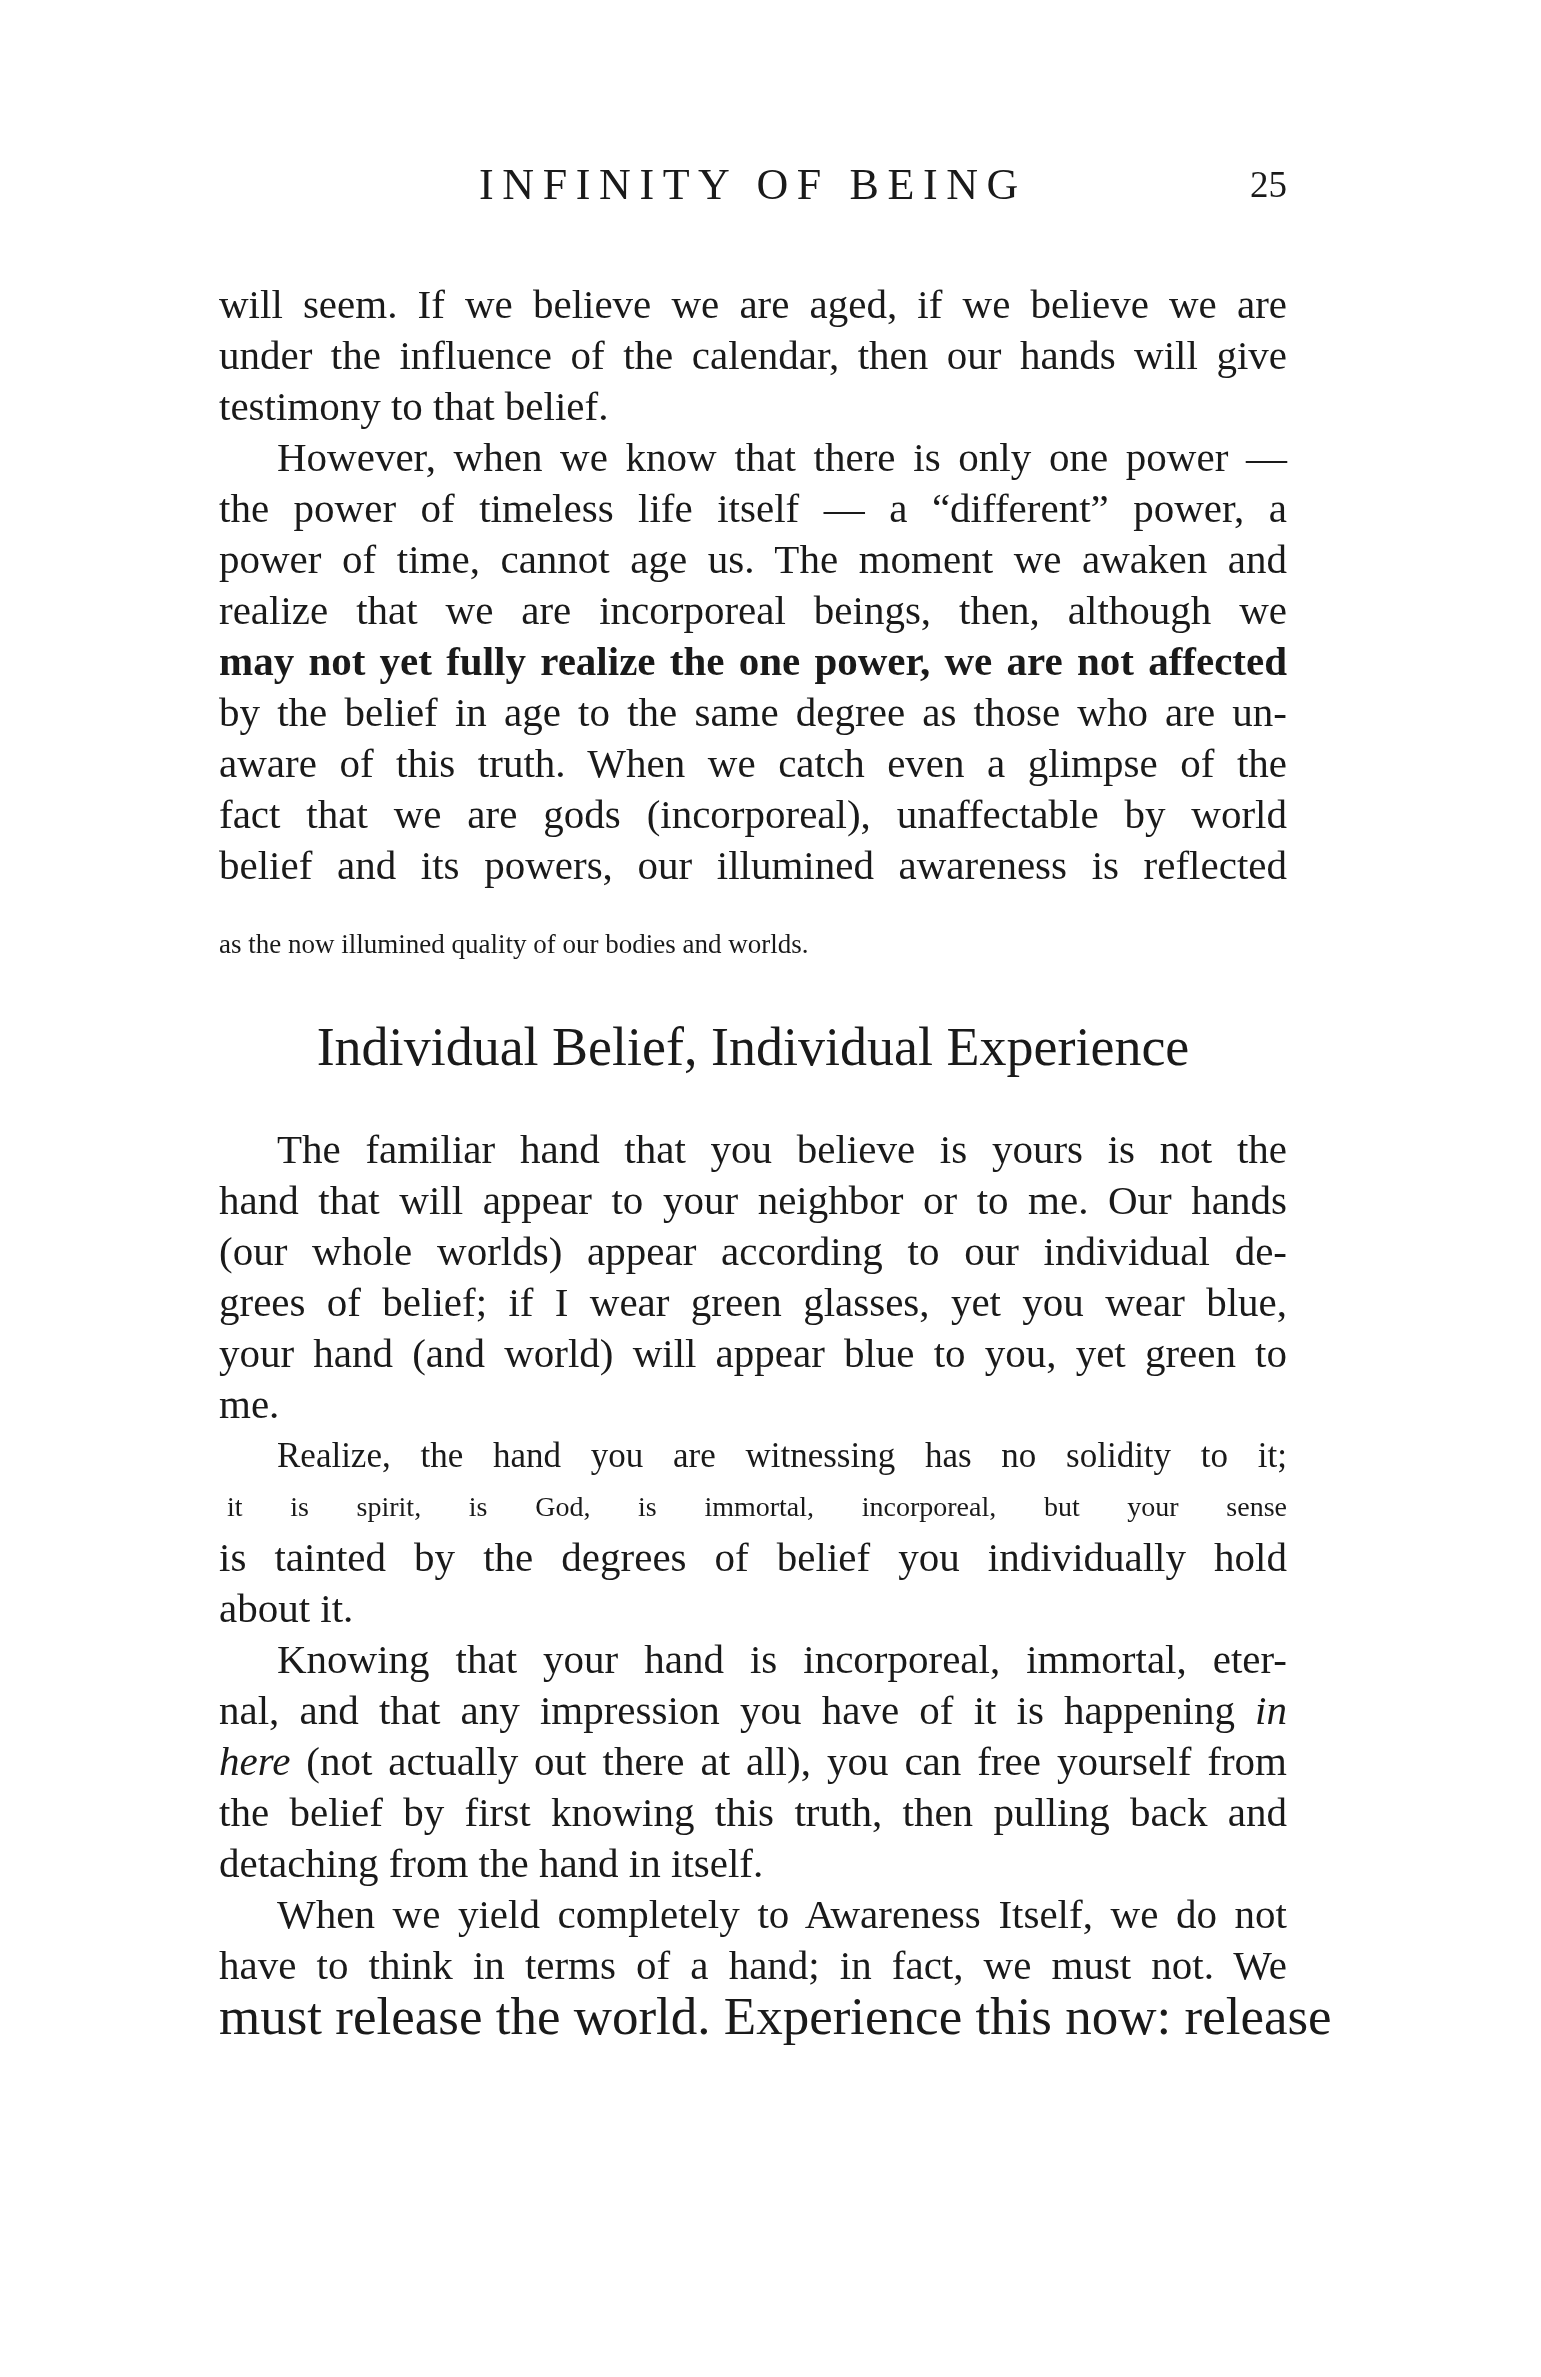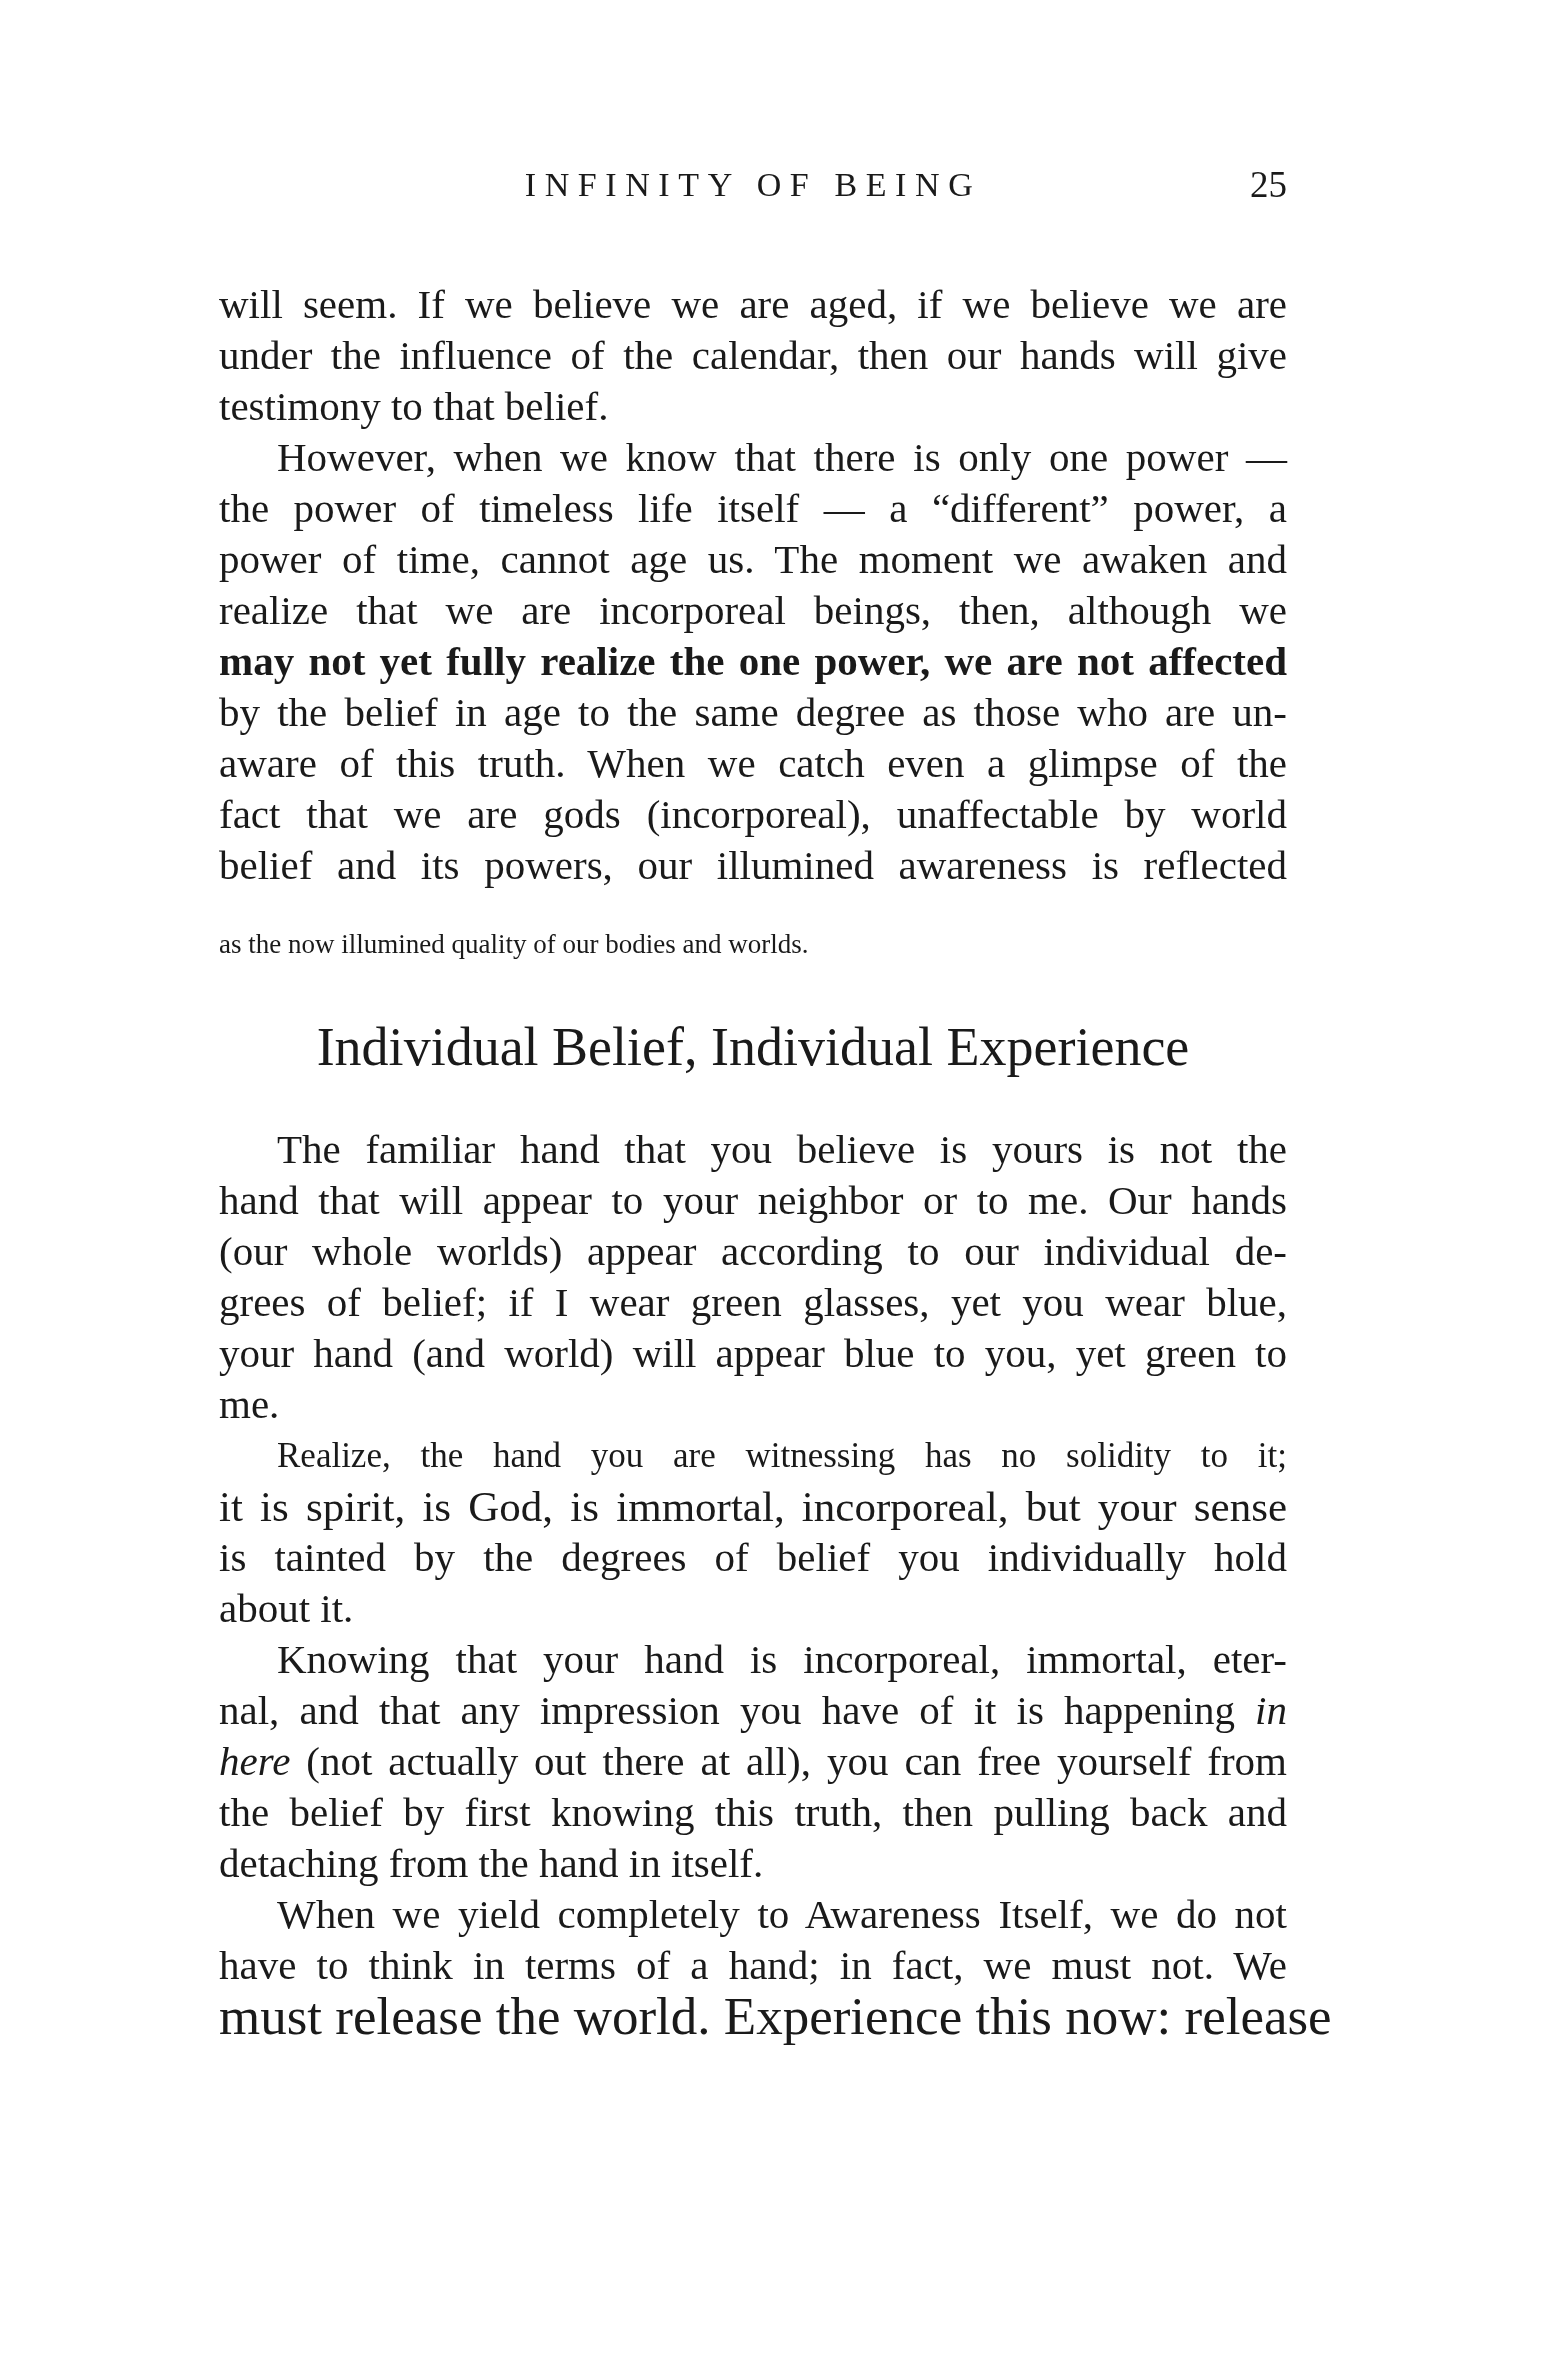--- a/index.html
+++ b/index.html
@@ -7,21 +7,21 @@
   .page {
     position: absolute; left: 0; top: 0; width: 1542px; height: 2378px;
     background: #ffffff; color: #1a1a1a;
     font-family: "Liberation Serif", "DejaVu Serif", serif;
   }
   .running-head {
     position: absolute; top: 161px; left: 219px; width: 1068px; height: 48px;
   }
   .running-title {
     position: absolute; left: 0; right: 0; top: 0; text-align: center;
-    font-size: 34px; letter-spacing: 8.6px; line-height: 48px;
+    font-size: 44px; letter-spacing: 8.6px; line-height: 48px;
   }
   .page-number {
     position: absolute; right: 0; top: 0; font-size: 37px; line-height: 48px;
   }
   .body {
     position: absolute; left: 219px; top: 279px; width: 1068px;
     font-size: 41px; line-height: 51px;
     transform-origin: left top;
   }
   .line { display: block; white-space: nowrap; text-align: justify; text-align-last: justify; height: 51px; overflow: visible; }
@@ -64,21 +64,21 @@
       <div>
         <span class="line indent" style="font-size: 41px;">The familiar hand that you believe is yours is not the</span>
         <span class="line" style="font-size: 41px;">hand that will appear to your neighbor or to me. Our hands</span>
         <span class="line" style="font-size: 41px;">(our whole worlds) appear according to our individual de-</span>
         <span class="line" style="font-size: 41px;">grees of belief; if I wear green glasses, yet you wear blue,</span>
         <span class="line" style="font-size: 41px;">your hand (and world) will appear blue to you, yet green to</span>
         <span class="line last" style="font-size: 41px;">me.</span>
       </div>
       <div>
         <span class="line indent" style="font-size: 35px;">Realize, the hand you are witnessing has no solidity to it;</span>
-        <span class="line" style="font-size: 43px;">it is spirit, is God, is immortal, incorporeal, but your sense</span>
+        <span class="line" style="font-size: 28px; margin-left: 8px;">it is spirit, is God, is immortal, incorporeal, but your sense</span>
         <span class="line" style="font-size: 41px;">is tainted by the degrees of belief you individually hold</span>
         <span class="line last" style="font-size: 41px;">about it.</span>
       </div>
       <div>
         <span class="line indent" style="font-size: 41px;">Knowing that your hand is incorporeal, immortal, eter-</span>
         <span class="line" style="font-size: 41px;"><span>nal, and that any impression you have of it is happening </span><em>in</em></span>
         <span class="line" style="font-size: 41px;"><em>here</em><span> (not actually out there at all), you can free yourself from</span></span>
         <span class="line" style="font-size: 41px;">the belief by first knowing this truth, then pulling back and</span>
         <span class="line last" style="font-size: 41px;">detaching from the hand in itself.</span>
       </div>

